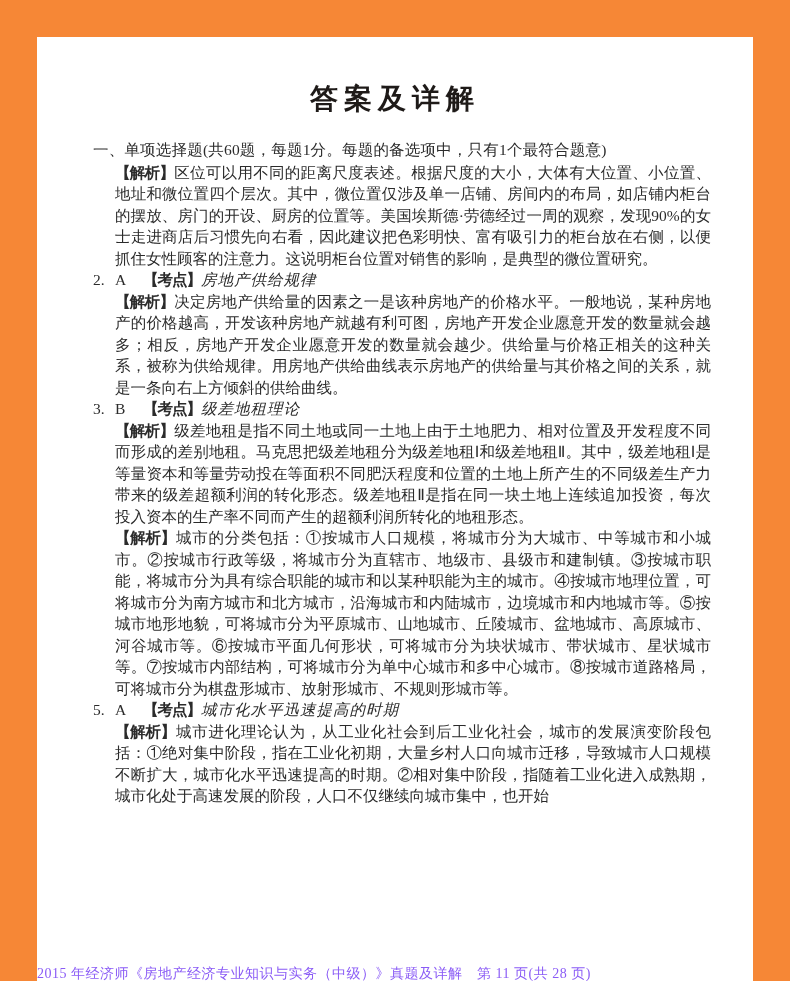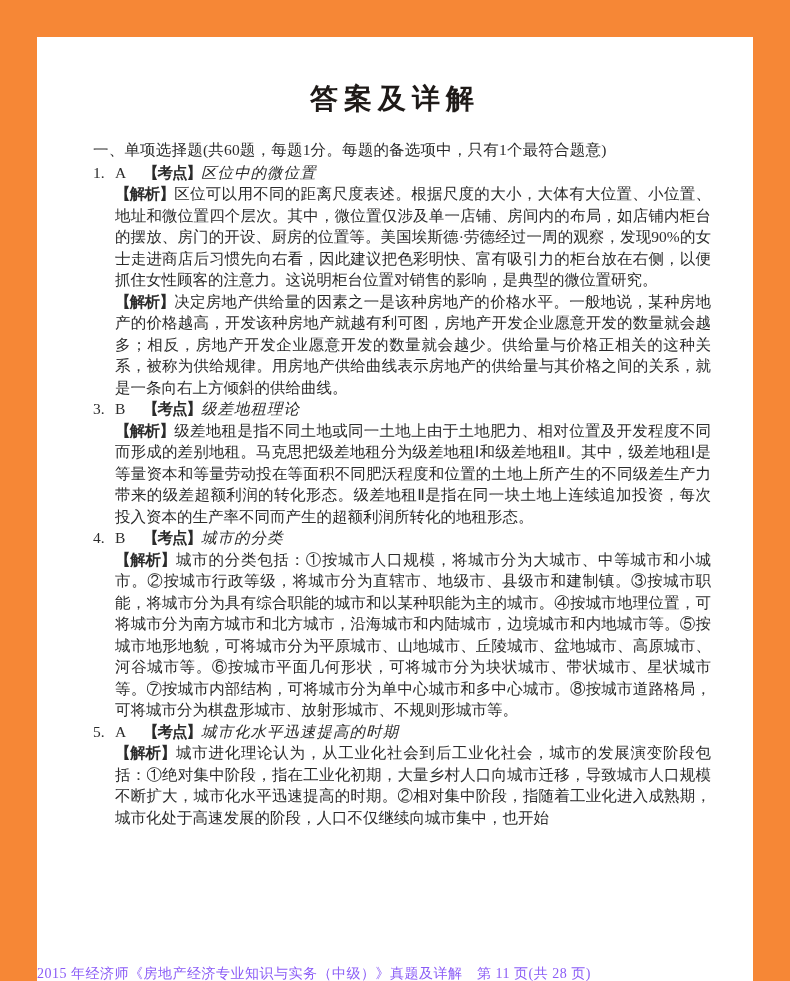--- a/index.html
+++ b/index.html
@@ -82,41 +82,38 @@
 
 <div class="page">
 
   <h1 class="doc-title">答案及详解</h1>
 
   <div class="inner">
 
     <p class="section-header">一、单项选择题(共60题，每题1分。每题的备选项中，只有1个最符合题意)</p>
 
     <div class="q">
-      <div class="q-head">
-        <span class="q-num">1.</span><span class="q-ans">A</span><span class="lbl">【考点】</span><span class="topic">区位中的微位置</span>
-      </div>
       <p class="q-expl"><span class="lbl">【解析】</span><span>区位可以用不同的距离尺度表述。根据尺度的大小，大体有大位置、小位置、地址和微位置四个层次。其中，微位置仅涉及单一店铺、房间内的布局，如店铺内柜台的摆放、房门的开设、厨房的位置等。美国埃斯德·劳德经过一周的观察，发现90%的女士走进商店后习惯先向右看，因此建议把色彩明快、富有吸引力的柜台放在右侧，以便抓住女性顾客的注意力。这说明柜台位置对销售的影响，是典型的微位置研究。</span></p>
     </div>
 
     <div class="q">
+      <div class="q-head">
+        <span class="q-num">2.</span><span class="q-ans">A</span><span class="lbl">【考点】</span><span class="topic">房地产供给规律</span>
+      </div>
       <p class="q-expl"><span class="lbl">【解析】</span><span>决定房地产供给量的因素之一是该种房地产的价格水平。一般地说，某种房地产的价格越高，开发该种房地产就越有利可图，房地产开发企业愿意开发的数量就会越多；相反，房地产开发企业愿意开发的数量就会越少。供给量与价格正相关的这种关系，被称为供给规律。用房地产供给曲线表示房地产的供给量与其价格之间的关系，就是一条向右上方倾斜的供给曲线。</span></p>
     </div>
 
     <div class="q">
       <div class="q-head">
         <span class="q-num">3.</span><span class="q-ans">B</span><span class="lbl">【考点】</span><span class="topic">级差地租理论</span>
       </div>
       <p class="q-expl"><span class="lbl">【解析】</span><span>级差地租是指不同土地或同一土地上由于土地肥力、相对位置及开发程度不同而形成的差别地租。马克思把级差地租分为级差地租Ⅰ和级差地租Ⅱ。其中，级差地租Ⅰ是等量资本和等量劳动投在等面积不同肥沃程度和位置的土地上所产生的不同级差生产力带来的级差超额利润的转化形态。级差地租Ⅱ是指在同一块土地上连续追加投资，每次投入资本的生产率不同而产生的超额利润所转化的地租形态。</span></p>
     </div>
 
     <div class="q">
-      <div class="q-head">
-        <span class="q-num">4.</span><span class="q-ans">B</span><span class="lbl">【考点】</span><span class="topic">城市的分类</span>
-      </div>
       <p class="q-expl"><span class="lbl">【解析】</span><span>城市的分类包括：①按城市人口规模，将城市分为大城市、中等城市和小城市。②按城市行政等级，将城市分为直辖市、地级市、县级市和建制镇。③按城市职能，将城市分为具有综合职能的城市和以某种职能为主的城市。④按城市地理位置，可将城市分为南方城市和北方城市，沿海城市和内陆城市，边境城市和内地城市等。⑤按城市地形地貌，可将城市分为平原城市、山地城市、丘陵城市、盆地城市、高原城市、河谷城市等。⑥按城市平面几何形状，可将城市分为块状城市、带状城市、星状城市等。⑦按城市内部结构，可将城市分为单中心城市和多中心城市。⑧按城市道路格局，可将城市分为棋盘形城市、放射形城市、不规则形城市等。</span></p>
     </div>
 
     <div class="q">
       <div class="q-head">
         <span class="q-num">5.</span><span class="q-ans">A</span><span class="lbl">【考点】</span><span class="topic">城市化水平迅速提高的时期</span>
       </div>
       <p class="q-expl"><span class="lbl">【解析】</span><span>城市进化理论认为，从工业化社会到后工业化社会，城市的发展演变阶段包括：①绝对集中阶段，指在工业化初期，大量乡村人口向城市迁移，导致城市人口规模不断扩大，城市化水平迅速提高的时期。②相对集中阶段，指随着工业化进入成熟期，城市化处于高速发展的阶段，人口不仅继续向城市集中，也开始</span></p>
     </div>
 

